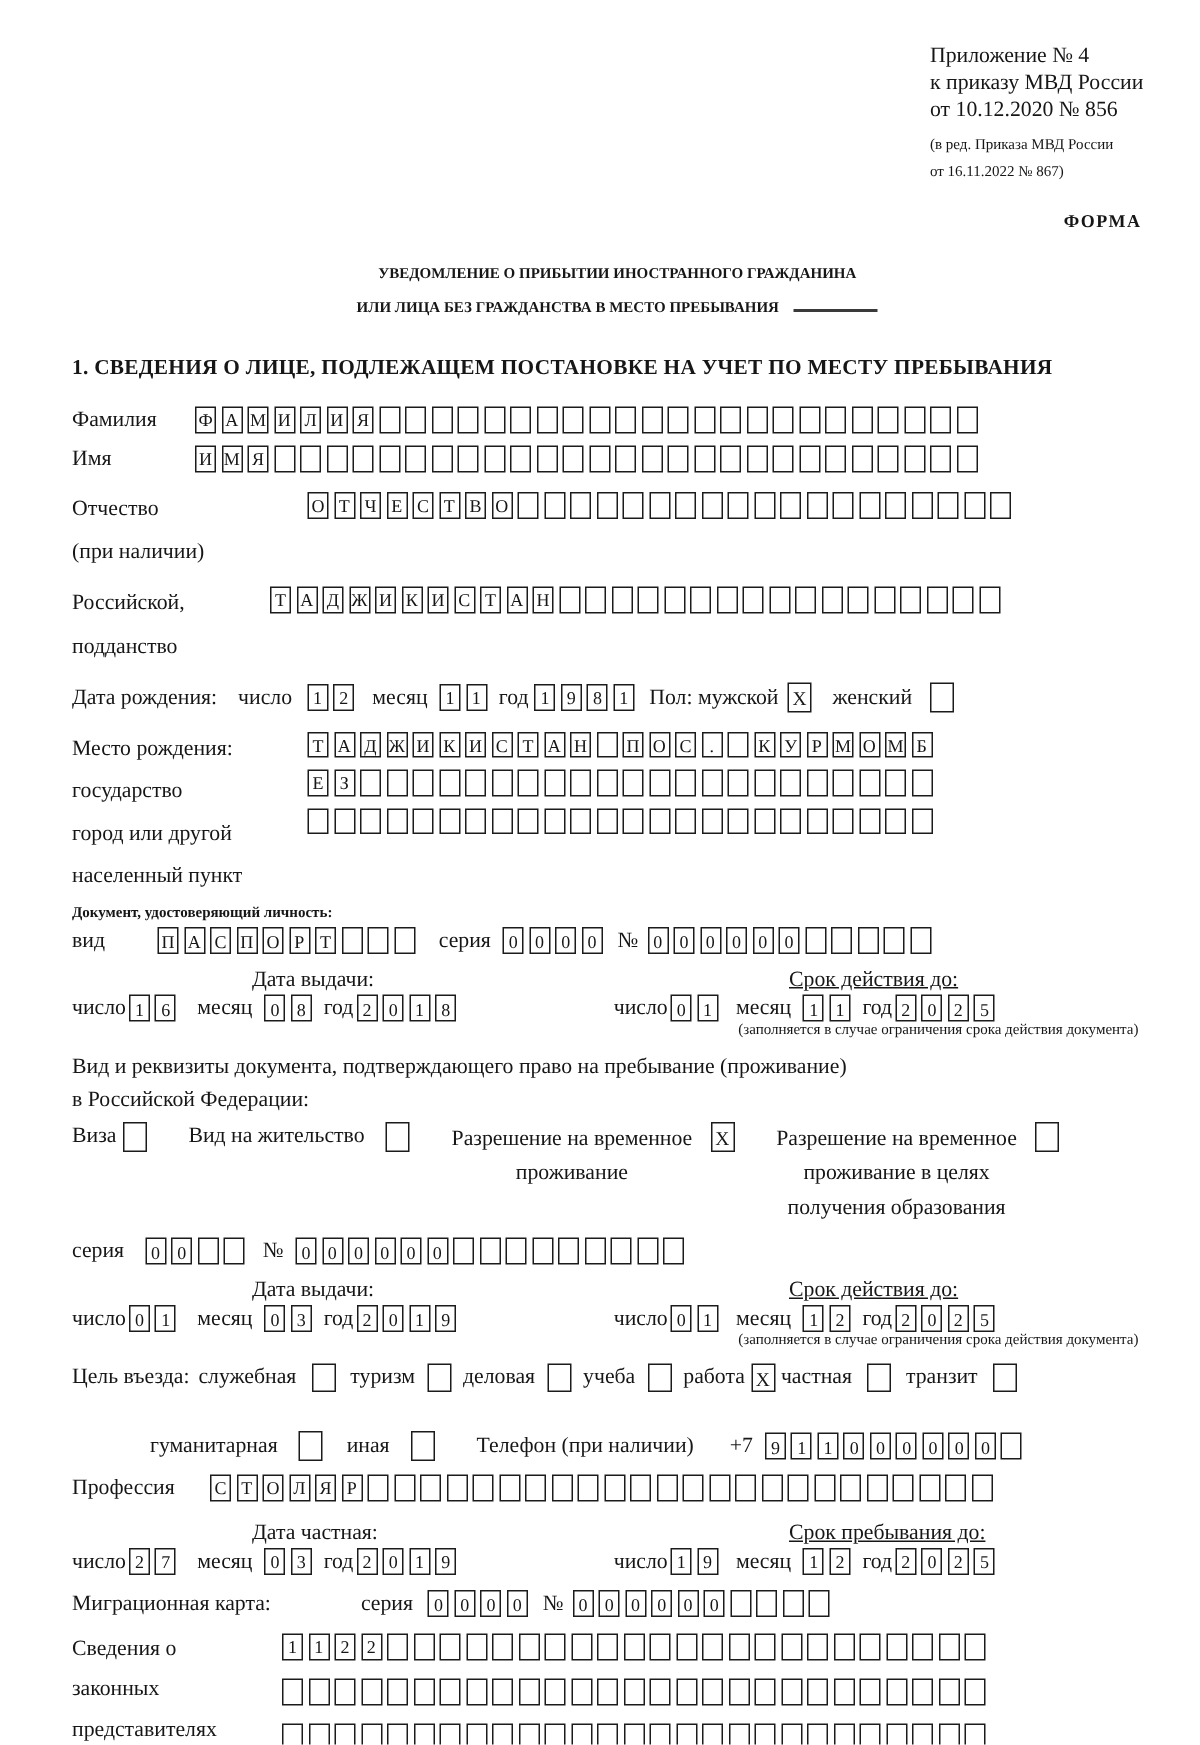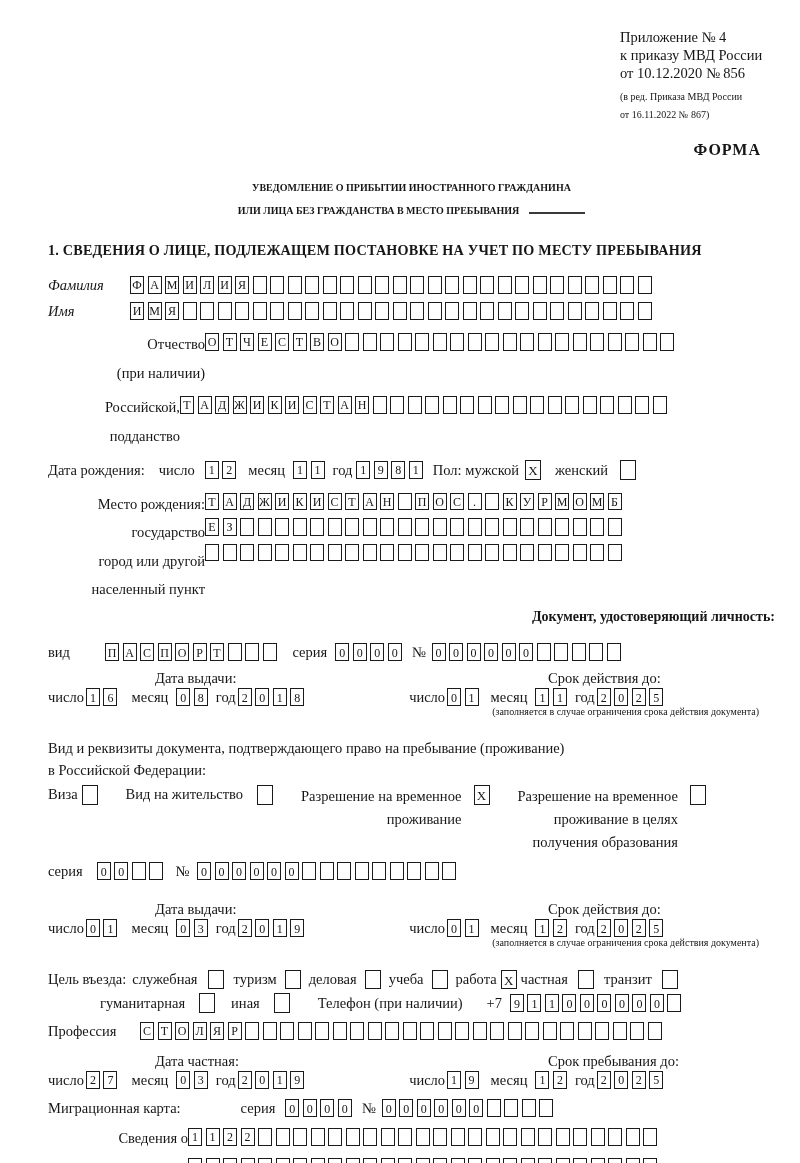--- a/index.html
+++ b/index.html
@@ -11,64 +11,64 @@
     font-size:14.5px; line-height:1.25;
   }
   .page { padding:28px 25px 0 48px; width:800px; height:883px; }
 
   .b { font-weight:bold; }
   .small { font-size:10px; }
 
   .appendix { margin-left:572px; line-height:18px; }
   .appendix .gap { margin-top:6px; }
 
-  .forma { text-align:right; padding-right:14px; margin-top:16px; font-size:16px; letter-spacing:1px; }
+  .forma { text-align:right; padding-right:14px; margin-top:16px; font-size:12px; letter-spacing:1px; }
 
   .title { text-align:center; margin-top:16px; font-size:10px; line-height:23px; }
   .blank { display:inline-block; width:56px; border-bottom:2.2px solid #3a3a3a; margin-left:10px; height:14px; }
 
   .sect { margin-top:20px; font-size:14.2px; letter-spacing:.2px; }
 
   .line { display:flex; align-items:center; flex-wrap:nowrap; white-space:nowrap; }
   .top  { align-items:flex-start; }
-  .col  { display:flex; flex-direction:column;align-items:flex-end; }
+  .col  { display:flex; flex-direction:column; }
   .ctr  { text-align:center; }
 
   .cells { display:inline-flex; gap:3.5px; }
   .cell {
     flex:0 0 auto; width:14px; height:17.5px;
     border:1.6px solid #1b1b1b; background:#fff;
     display:flex; align-items:center; justify-content:center;
     font-size:12px; line-height:1; padding-top:1px;
   }
   .cbx .cell { width:16px; height:19.5px; font-size:13px; }
 
-  .w57{width:57px;flex:0 0 auto;} .w82{width:82px;flex:0 0 auto;font-style:italic;}
+  .w57{width:57px;flex:0 0 auto;} .w82{width:82px;flex:0 0 auto;}
   .w92{width:92px;flex:0 0 auto;} .w132{width:132px;flex:0 0 auto;}
   .w140{width:140px;flex:0 0 auto;} .w157{width:157px;flex:0 0 auto;}
   .ml2{margin-left:2px;} .ml4{margin-left:4px;} .ml6{margin-left:6px;}
   .ml8{margin-left:8px;} .ml10{margin-left:10px;} .ml12{margin-left:12px;}
   .ml14{margin-left:14px;} .ml16{margin-left:16px;}
   .ml24{margin-left:24px;} .ml28{margin-left:28px;font-family:Liberation Serif, serif;} .ml52{margin-left:52px;}
   .ml60{margin-left:60px;} .ml105{margin-left:105px;}
   .mb6{margin-bottom:6px;} .mb8{margin-bottom:8px;} .mb10{margin-bottom:10px;}
-  .mt8{margin-top:20px;} .mt12{margin-top:12px;} .mt16{margin-top:16px;}
+  .mt8{margin-top:8px;} .mt12{margin-top:12px;} .mt16{margin-top:16px;}
 
   .lh28 { line-height:28.5px; }
   .lh27 { line-height:27px; }
   .lh23 { line-height:23px;margin-left:28px; }
   .rowgap > .cells { margin-bottom:8px; }
   .rowgap2 > .cells { margin-bottom:12.5px; }
 
   .subhead { position:relative; height:19px; }
-  .subhead .sh1 { position:absolute; left:107px; }
-  .subhead .sh2 { position:absolute; left:500px; }
+  .subhead .sh1 { position:absolute; left:120px; }
+  .subhead .sh2 { position:absolute; left:478px;text-decoration:underline; }
 
   .noteR { text-align:right; padding-right:16px; }
-  .dochead { text-align:right; margin:4px 0 18px 0; font-size:14px; }
+  .dochead { text-align:left; margin:4px 0 3px 0; font-size:10px; }
 </style>
 </head>
 <body>
 
 <div class="page">
 
   <div class="appendix">
     <div>Приложение № 4</div>
     <div>к приказу МВД России</div>
     <div>от 10.12.2020 № 856</div>
@@ -557,21 +557,21 @@
     <span class="ml4">частная</span>
     <span class="cells cbx ml10">
         <span class="cell"></span>
       </span>
     <span class="ml10">транзит</span>
     <span class="cells cbx ml10">
         <span class="cell"></span>
       </span>
   </div>
 
-  <div class="line ml52" style="margin-top:4px">
+  <div class="line ml52" style="margin-top:26px">
     <span>гуманитарная</span>
     <span class="cells cbx ml14">
         <span class="cell"></span>
       </span>
     <span class="ml16">иная</span>
     <span class="cells cbx ml14">
         <span class="cell"></span>
       </span>
     <span class="ml28">Телефон (при наличии)</span>
     <span class="ml24">+7</span>

